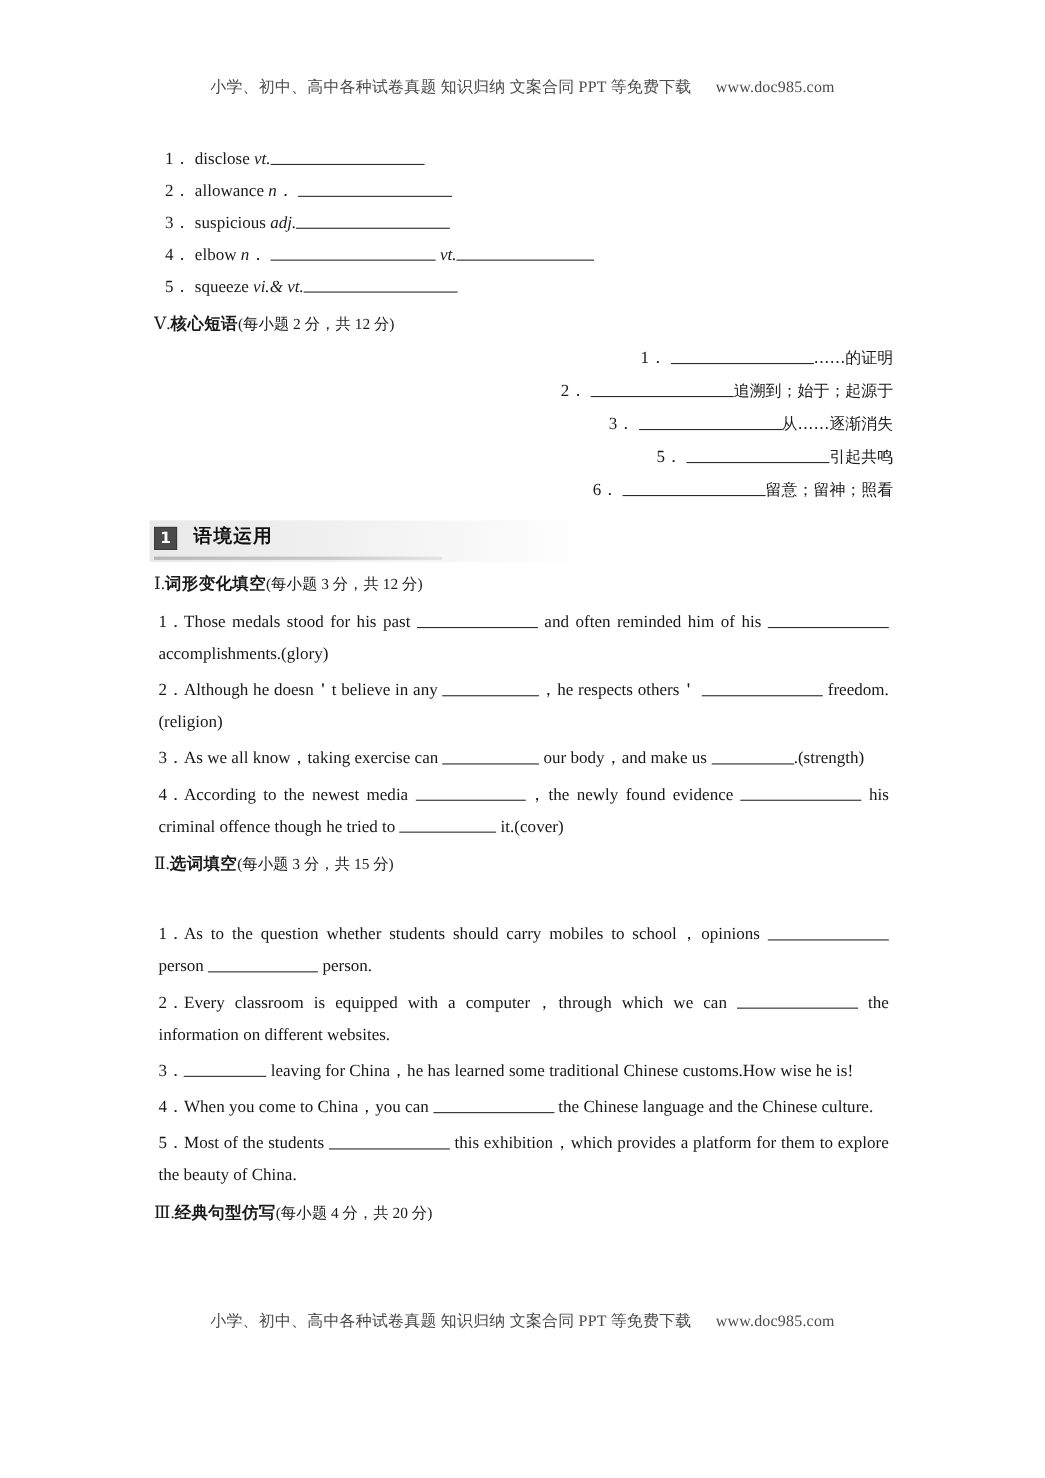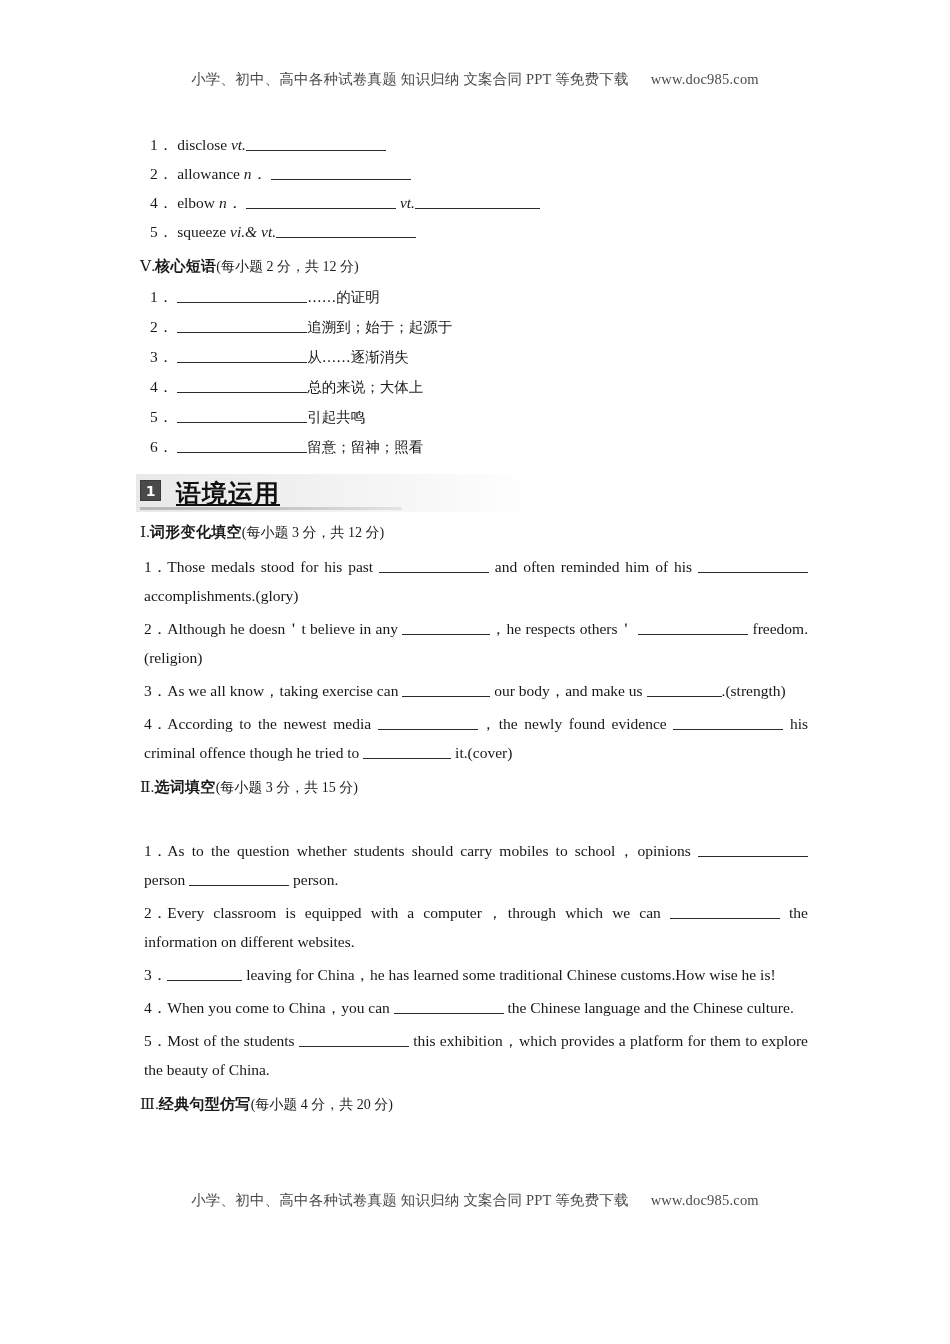--- a/index.html
+++ b/index.html
@@ -99,20 +99,21 @@
     font-size: 14px;
   }
 
   
   .phrase-row {
     font-size: 15.5px;
     line-height: 30px;
     height: 30px;
     white-space: nowrap;
     padding-left: 10px;
+    text-align: right;
   }
   .phrase-cn {
     font-family: "DejaVu Sans", "Liberation Sans", sans-serif;
     font-size: 14.5px;
   }
 
   
   .banner {
     position: relative;
     margin-top: 12px;
@@ -136,24 +137,23 @@
     text-align: center;
     border: 1px solid #3a3a3a;
     box-sizing: border-box;
   }
   .banner-title {
     position: absolute;
     left: 40px;
     top: 3px;
     font-family: "DejaVu Sans", "Liberation Sans", sans-serif;
     font-weight: bold;
-    font-size: 25px;
+    font-size: 17px;
     letter-spacing: 1px;
     color: #111111;
-    text-decoration: underline;
   }
   .banner-rule {
     position: absolute;
     left: 4px;
     bottom: 2px;
     width: 262px;
     height: 3px;
     background: linear-gradient(to right, #b8b8b8 0%, #c9c9c9 60%, #e4e4e4 100%);
   }
 
@@ -185,20 +185,25 @@
       <span class="pos">vt.</span><span class="blank bw140"></span>
     </div>
 
     <div class="vocab-row">
       <span class="num">2．</span>
       <span>allowance</span>
       <span class="pos">n．</span>
       <span class="blank bw140"></span>
     </div>
 
+    <div class="vocab-row">
+      <span class="num">3．</span>
+      <span>suspicious</span>
+      <span class="pos">adj.</span><span class="blank bw140"></span>
+    </div>
 
     <div class="vocab-row">
       <span class="num">4．</span>
       <span>elbow</span>
       <span class="pos">n．</span>
       <span class="blank bw150"></span>
       <span class="pos">vt.</span><span class="blank bw125"></span>
     </div>
 
     <div class="vocab-row">
@@ -217,24 +222,20 @@
     </div>
     <div class="phrase-row">
       <span class="num">2．</span>
       <span class="blank bw130"></span><span class="phrase-cn">追溯到；始于；起源于</span>
     </div>
     <div class="phrase-row">
       <span class="num">3．</span>
       <span class="blank bw130"></span><span class="phrase-cn">从……逐渐消失</span>
     </div>
     <div class="phrase-row">
-      <span class="num">4．</span>
-      <span class="blank bw130"></span><span class="phrase-cn">总的来说；大体上</span>
-    </div>
-    <div class="phrase-row">
       <span class="num">5．</span>
       <span class="blank bw130"></span><span class="phrase-cn">引起共鸣</span>
     </div>
     <div class="phrase-row">
       <span class="num">6．</span>
       <span class="blank bw130"></span><span class="phrase-cn">留意；留神；照看</span>
     </div>
 
     <div class="banner">
       <div class="banner-badge">1</div>

